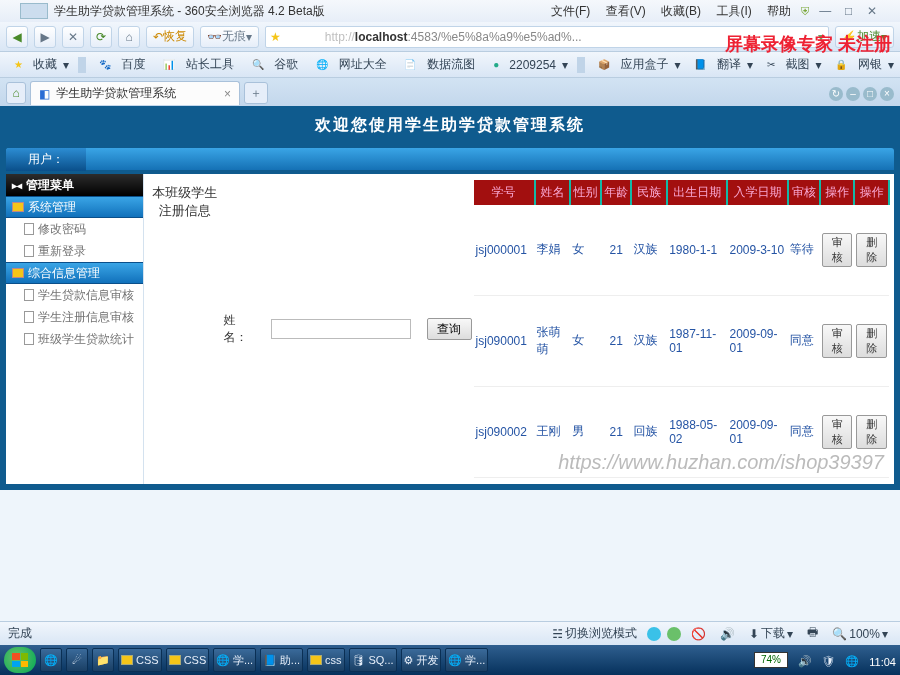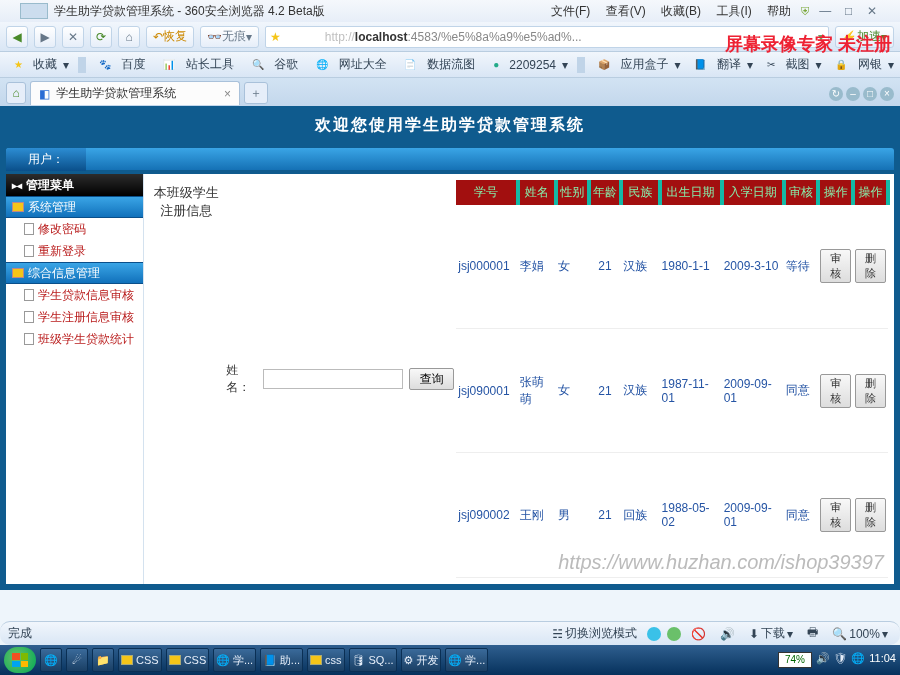--- a/index.html
+++ b/index.html
@@ -27,60 +27,60 @@
 
 .tabbar { height:28px; background:linear-gradient(#d2e3f3,#c3d7ec); display:flex; align-items:center; padding:2px 6px 0; gap:4px; }
 .tabbar .home { width:20px; height:22px; background:#e6eef9; border:1px solid #a9c1da; border-radius:3px; display:flex; align-items:center; justify-content:center; color:#4a8a2a; }
 .tabbar .tab { height:24px; background:#fcfcfc; border:1px solid #a9c1da; border-bottom:none; border-radius:3px 3px 0 0; display:flex; align-items:center; padding:0 8px; gap:6px; font-size:12px; color:#333; width:210px; }
 .tabbar .tab .x { margin-left:auto; color:#888; }
 .tabbar .newtab { width:24px; height:22px; background:#e6eef9; border:1px solid #a9c1da; border-radius:3px; display:flex; align-items:center; justify-content:center; color:#678; }
 .tabbar .spacer { flex:1; }
 .tabbar .right span { display:inline-block; width:14px; height:14px; border-radius:7px; background:#9bc; margin-left:3px; font-size:10px; color:#fff; text-align:center; line-height:14px; }
 
 
-.page { height:484px; background:#0f5b8e; display:flex; flex-direction:column; }
+.page { height:384px; background:#0f5b8e; display:flex; flex-direction:column; }
 .banner { height:38px; display:flex; align-items:center; justify-content:center; color:#fff; font-size:16px; font-weight:bold; letter-spacing:2px; }
 .userbar { height:22px; background:linear-gradient(#3aa5e6,#1571b5); margin:4px 6px; border-radius:3px 3px 0 0; display:flex; align-items:center; font-size:12px; color:#fff; }
 .userbar .lbl { background:linear-gradient(#2c8dd3,#0a4f8a); padding:3px 22px; border-radius:3px 0 0 0; margin-right:6px; }
 .content { flex:1; display:flex; background:#fff; margin:0 6px 6px; }
 
 .sidebar { width:138px; background:#fff; border-right:1px solid #d4e2ef; display:flex; flex-direction:column; font-size:12px; }
 .sidehead { height:22px; background:linear-gradient(#2c2c2c,#000); color:#fff; display:flex; align-items:center; padding:0 6px; gap:4px; font-weight:bold; }
 .sidehead .arr { font-size:10px; }
 .sidecat { height:22px; background:linear-gradient(#3aa5e6,#1171bb); color:#fff; display:flex; align-items:center; padding:0 6px; gap:4px; border-top:1px solid #0a4f8a; border-bottom:1px solid #0a4f8a; }
 .sidecat .file { width:12px; height:10px; background:#f5c518; border:1px solid #b88; }
-.sideitem { height:22px; display:flex; align-items:center; padding:0 6px 0 18px; color:#b91c1c; gap:4px; }
+.sideitem { height:22px; display:flex; align-items:center; padding:0 6px 0 18px; color:#737373; gap:4px; }
 .sideitem .doc { width:10px; height:12px; background:#fff; border:1px solid #999; position:relative; }
 
 .main { flex:1; display:flex; padding:6px 4px; font-size:12px; color:#333; position:relative; }
 .maintitle { text-align:center; padding:4px; font-size:13px; }
-.searchrow { display:flex; align-items:center; gap:6px; padding:4px 2px; }
+.searchrow { display:flex; align-items:center; gap:16px; padding:4px 2px; }
 .searchrow input { height:20px; width:140px; border:1px solid #bbb; }
 .searchrow button { height:22px; width:52px; background:linear-gradient(#f8f8f8,#ddd); border:1px solid #999; border-radius:2px; font-size:12px; }
 
 table { width:100%; border-collapse:collapse; font-size:12px; }
-thead th { background:#a20f0f; color:#86efac; padding:4px 2px; font-weight:normal; border-right:4px solid #14b8a6; text-align:center; }
+thead th { background:#a20f0f; color:#f9a8d4; padding:4px 2px; font-weight:normal; border-right:2px solid #14b8a6; text-align:center; }
 tbody td { padding:6px 2px; color:#2554a4; border-bottom:1px solid #eee; text-align:left; }
 tbody td.c { text-align:center; }
 .opbtn { display:inline-block; padding:1px 6px; background:linear-gradient(#f8f8f8,#ddd); border:1px solid #999; border-radius:2px; color:#333; font-size:11px; }
 
 .watermark { position:absolute; right:10px; bottom:10px; font-size:20px; color:#bbb; font-style:italic; pointer-events:none; }
 
-.statusbar { position:absolute; left:0; bottom:30px; height:24px; width:100%; background:linear-gradient(#f1f6fc,#d9e6f5); border-top:1px solid #b9cde0; display:flex; align-items:center; padding:0 8px; font-size:12px; color:#345; gap:6px;border-radius:10px; }
+.statusbar { position:absolute; left:0; bottom:30px; height:24px; width:100%; background:linear-gradient(#f1f6fc,#d9e6f5); border-top:1px solid #b9cde0; display:flex; align-items:center; padding:0 8px; font-size:12px; color:#345; gap:6px; }
 .statusbar .spacer { flex:1; }
 .statusbar .chip { display:inline-flex; align-items:center; gap:2px; padding:0 4px; }
 .statusbar .ball { width:14px; height:14px; border-radius:50%; }
 
 .taskbar { position:absolute; left:0; bottom:0; height:30px; width:100%; background:linear-gradient(#2f5f8f,#06315c); display:flex; align-items:center; padding:0 4px; gap:4px; color:#e6eef9; font-size:11px; }
 .start { width:32px; height:26px; border-radius:13px; background:radial-gradient(circle at 40% 40%,#6ac06a,#0a5); display:flex; align-items:center; justify-content:center; }
 .start .win { width:16px; height:14px; display:grid; grid-template-columns:1fr 1fr; grid-template-rows:1fr 1fr; gap:1px; }
 .start .win span:nth-child(1){background:#f25022;} .start .win span:nth-child(2){background:#7fba00;} .start .win span:nth-child(3){background:#00a4ef;} .start .win span:nth-child(4){background:#ffb900;}
 .task { height:24px; padding:0 2px; background:linear-gradient(#3a6a9a,#1a3f64); border:1px solid #0a2f54; border-radius:2px; display:flex; align-items:center; gap:3px; font-size:11px; }
 .task .fold { width:12px; height:10px; background:#f5c518; border:1px solid #aa7; }
-.tray { margin-left:auto; display:flex; align-items:flex-start; gap:4px; }
+.tray { margin-left:auto; display:flex; align-items:flex-end; gap:10px; }
 .tray .batt { width:34px; height:16px; background:#fff; border:1px solid #333; position:relative; font-size:10px; color:#060; text-align:center; line-height:14px; }
 .tray .clock { font-size:11px; color:#fff; }
 </style>
 </head>
 <body>
 
 <div class="titlebar">
   <div class="logo"></div>
   <span>学生助学贷款管理系统 - 360安全浏览器 4.2 Beta版</span>
   <span class="spacer"></span>

